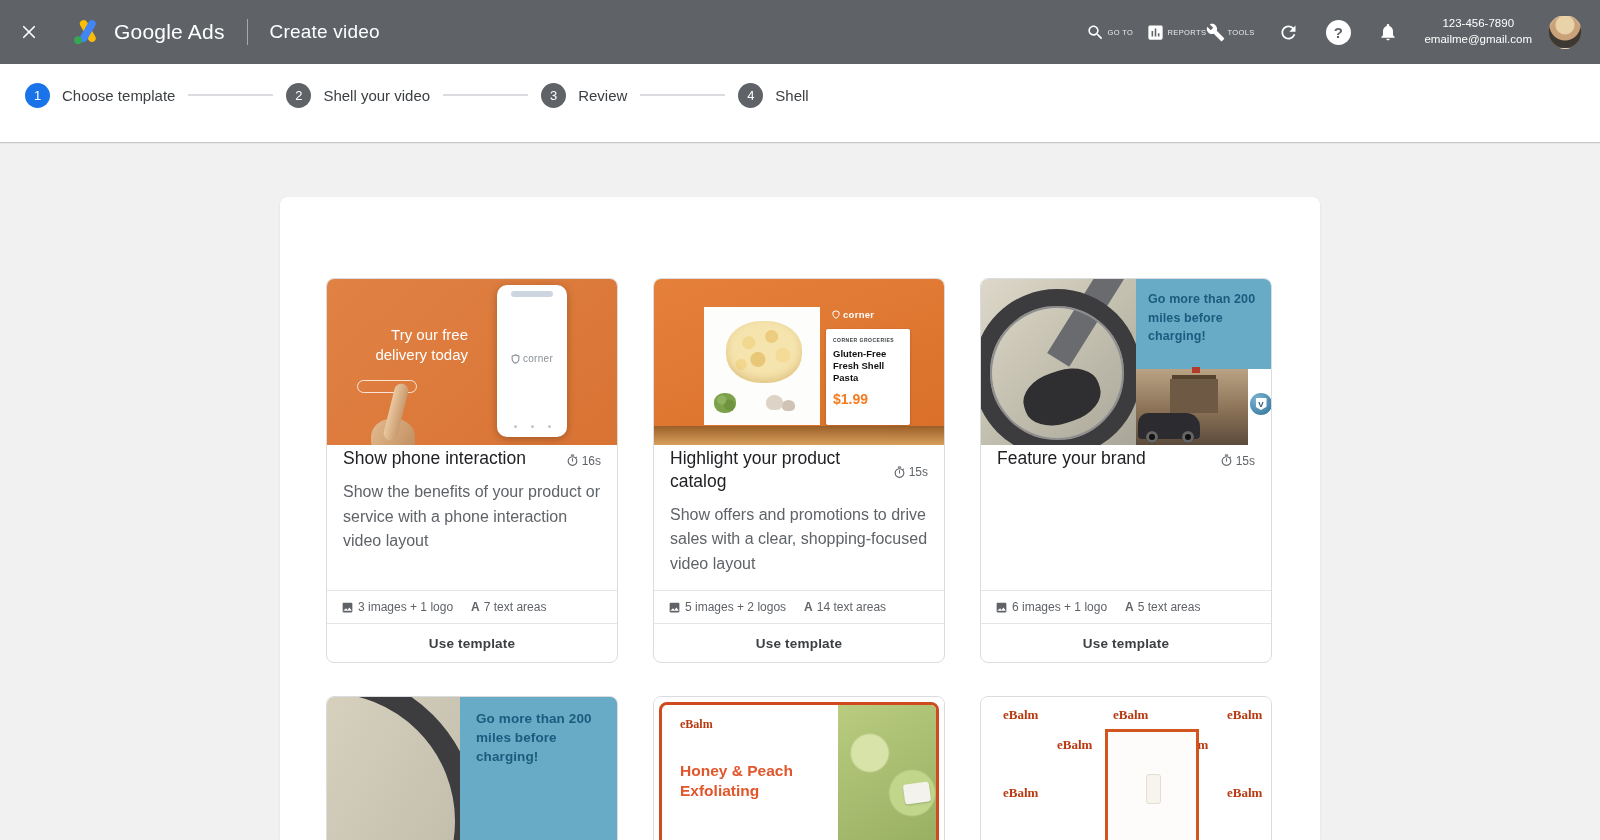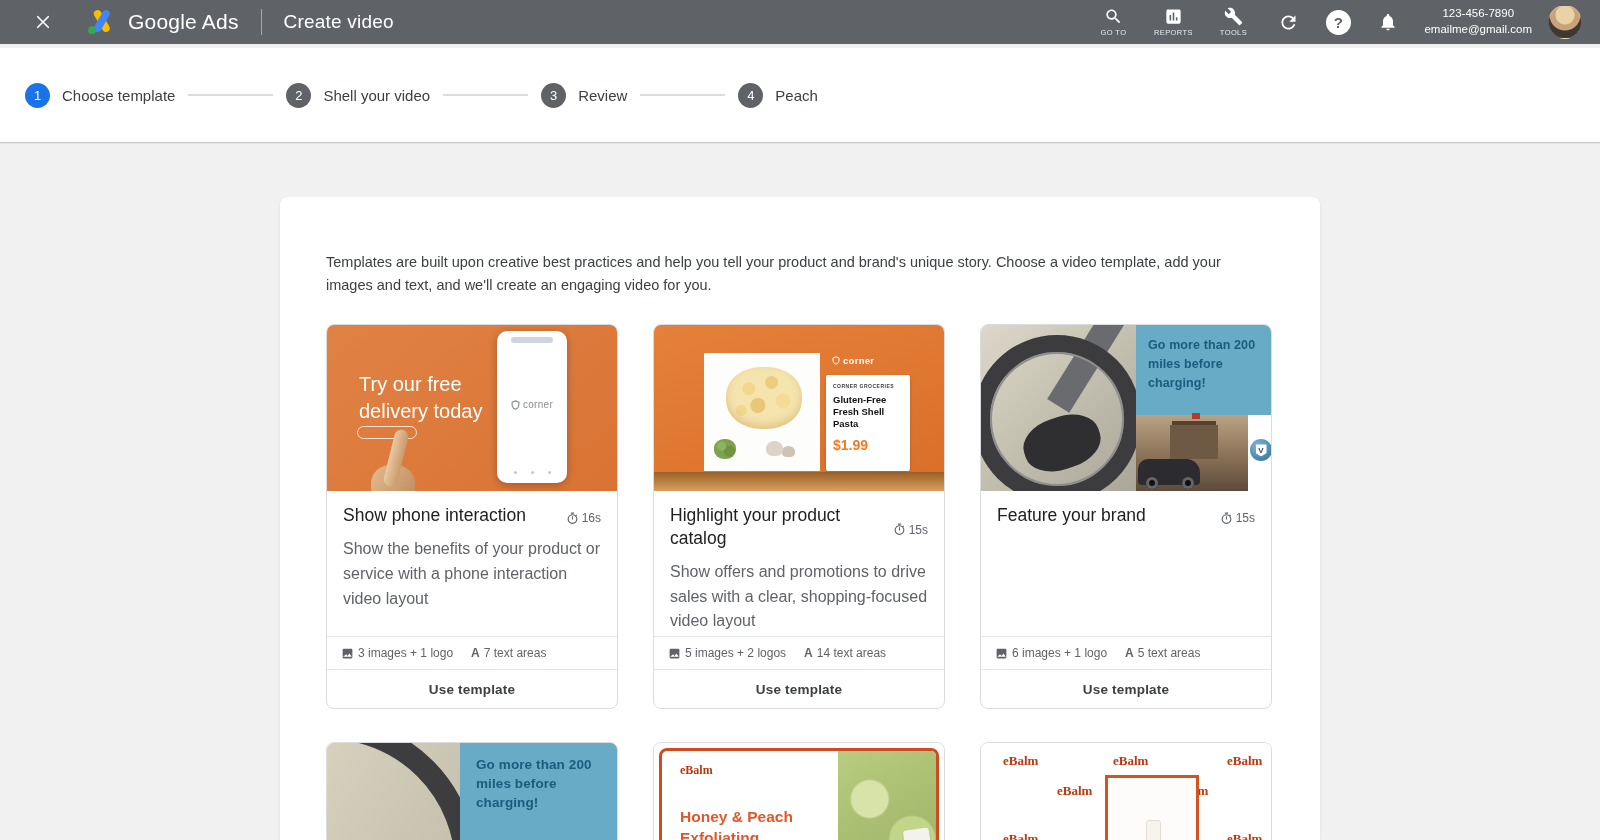--- a/index.html
+++ b/index.html
@@ -1,29 +1,29 @@
 <!DOCTYPE html>
 <html><head>
 <meta charset="utf-8">
 <style>
   * { margin:0; padding:0; box-sizing:border-box; }
   html,body { width:1600px; height:840px; overflow:hidden; }
   body { font-family:"Liberation Sans", sans-serif; background:#f1f1f2; position:relative; }
 
   
-  .topbar { position:absolute; top:0; left:0; width:1600px; height:44px; background:#5f6368;
-            display:flex; align-items:center; justify-content:space-between; color:#fff; z-index:10;padding-left:14px; }
+  .topbar { position:absolute; top:0; left:0; width:1600px; height:64px; background:#5f6368;
+            display:flex; align-items:center; justify-content:space-between; color:#fff; z-index:10; }
   .tb-left { display:flex; align-items:center; height:100%; }
   .close-btn { background:none; border:none; cursor:pointer; padding:0 18px 0 20px; height:100%; display:flex; align-items:center; }
   .logo-wrap { margin:0 10px 0 14px; display:flex; align-items:center; }
   .app-name { font-size:21px; letter-spacing:.2px; color:#fff; font-weight:400; }
   .tb-divider { width:1px; height:26px; background:rgba(255,255,255,.45); margin:0 22px; }
   .page-title { font-size:19px; font-weight:400; letter-spacing:.2px; }
   .tb-right { display:flex; align-items:center; gap:6px; padding-right:18px; }
-  .tb-tool { display:flex; flex-direction:column; align-items:center; gap:2px; width:54px; cursor:pointer; background:none; border:none; color:#fff; }
+  .tb-tool { display:flex; flex-direction:row; align-items:center; gap:2px; width:54px; cursor:pointer; background:none; border:none; color:#fff; }
   .tb-tool span { font-size:7.5px; letter-spacing:.4px; color:#e8eaed; }
   .tb-iconbtn { background:none; border:none; cursor:pointer; width:44px; height:44px; display:flex; align-items:center; justify-content:center; }
   .help-circle { width:25px; height:25px; border-radius:50%; background:#fff; color:#5f6368; font-weight:700; font-size:15px; display:flex; align-items:center; justify-content:center; }
   .account { text-align:center; font-size:11.5px; line-height:1.35; color:#fff; margin:0 10px 0 8px; cursor:pointer; }
   .avatar { width:34px; height:34px; border-radius:50%; cursor:pointer; overflow:hidden;
             background:radial-gradient(circle at 50% 28%, #e8d3a8 0 9px, #caa27a 10px 15px, #3e3833 16px),
                        linear-gradient(#b7a77f,#6e6254); border:1px solid rgba(255,255,255,.2); }
 
   
   .stepper-strip { position:absolute; top:48px; left:0; width:1600px; height:95px; background:#fff;
@@ -40,34 +40,34 @@
   .content { position:absolute; top:144px; left:0; width:1600px; height:696px; }
   .panel { width:1040px; margin:53px auto 0; background:#fff; border-radius:8px 8px 0 0;
            box-shadow:0 1px 3px rgba(0,0,0,.08); padding:54px 48px 0 46px; height:643px; }
   .intro { width:905px; font-size:14.5px; line-height:1.6; color:#3c4043; }
   .grid { display:flex; gap:35px; }
   .grid.row1 { margin-top:27px; }
   .grid.row2 { margin-top:33px; }
 
   .card { width:293px; background:#fff; border:1px solid #dadce0; border-radius:8px; display:flex; flex-direction:column; overflow:hidden; }
   .thumb { height:166px; position:relative; overflow:hidden; flex:none; }
-  .card-body { padding:13px 16px 0; height:145px; }
+  .card-body { padding:2px 16px 0; height:145px; }
   .title-row { display:flex; justify-content:space-between; gap:8px; }
   .card-title { font-size:17.5px; color:#202124; line-height:1.3; font-weight:400; }
   .timer { display:flex; align-items:center; gap:3px; color:#5f6368; font-size:12px; margin-top:5px; white-space:nowrap; }
   .card-desc { margin-top:10px; font-size:16px; color:#5f6368; line-height:1.55; }
   .meta-row { border-top:1px solid #e3e5e8; padding:9px 14px; display:flex; gap:18px; align-items:center; font-size:12px; color:#5f6368; }
   .meta-item { display:flex; align-items:center; gap:4px; }
   .meta-a { font-weight:700; font-size:12px; color:#5f6368; }
   .use-btn { border-top:1px solid #e3e5e8; height:39px; background:none; border-left:none; border-right:none; border-bottom:none;
              font-family:"Liberation Sans",sans-serif; font-weight:700; font-size:13.5px; color:#3c4043; letter-spacing:.2px; cursor:pointer; }
 
   
   .thumb1 { background:linear-gradient(140deg,#e08244,#d97334); }
-  .t1-text { position:absolute; left:32px; top:46px; width:125px; color:#fff; font-size:20px; font-weight:500; line-height:1.35; }
+  .t1-text { position:absolute; left:16px; top:46px; width:125px; color:#fff; font-size:15px; font-weight:500; line-height:1.35;text-align:right; }
   .t1-pill { position:absolute; left:30px; top:101px; width:60px; height:13px; border:1px solid rgba(255,255,255,.8); border-radius:7px; }
   .t1-finger { position:absolute; left:62px; top:104px; width:14px; height:58px; border-radius:7px;
                background:linear-gradient(90deg,#eac9a2,#c9996c); transform:rotate(14deg); }
   .t1-fist { position:absolute; left:44px; top:140px; width:44px; height:40px; border-radius:45%;
              background:linear-gradient(120deg,#e3bb8f,#bd8a5c); }
   .t1-phone { position:absolute; left:170px; top:6px; width:70px; height:152px; background:#fff; border-radius:10px;
               box-shadow:0 2px 8px rgba(0,0,0,.25); }
   .ph-bar { position:absolute; left:14px; top:6px; width:42px; height:6px; border-radius:3px; background:#cdd6e0; }
   .ph-logo { position:absolute; left:0; top:68px; width:100%; display:flex; align-items:center; justify-content:center; gap:3px;
              color:#8a9097; font-size:10px; letter-spacing:.3px; }
@@ -230,27 +230,26 @@
     <div class="step-label">Shell your video</div>
   </div>
   <div class="step-line"></div>
   <div class="step">
     <div class="step-circle">3</div>
     <div class="step-label">Review</div>
   </div>
   <div class="step-line"></div>
   <div class="step">
     <div class="step-circle">4</div>
-    <div class="step-label">Peach</div>
+    <div class="step-label">Shell</div>
   </div>
 </nav>
 
 <main class="content">
   <section class="panel">
-    <p class="intro">Templates are built upon creative best practices and help you tell your product and brand's unique story. Choose a video template, add your images and text, and we'll create an engaging video for you.</p>
 
     <div class="grid row1">
 
       <article class="card">
         <div class="thumb thumb1">
           <div class="t1-text">Try our free delivery today</div>
           <div class="t1-pill"></div>
           <div class="t1-fist"></div>
           <div class="t1-finger"></div>
           <div class="t1-phone">

